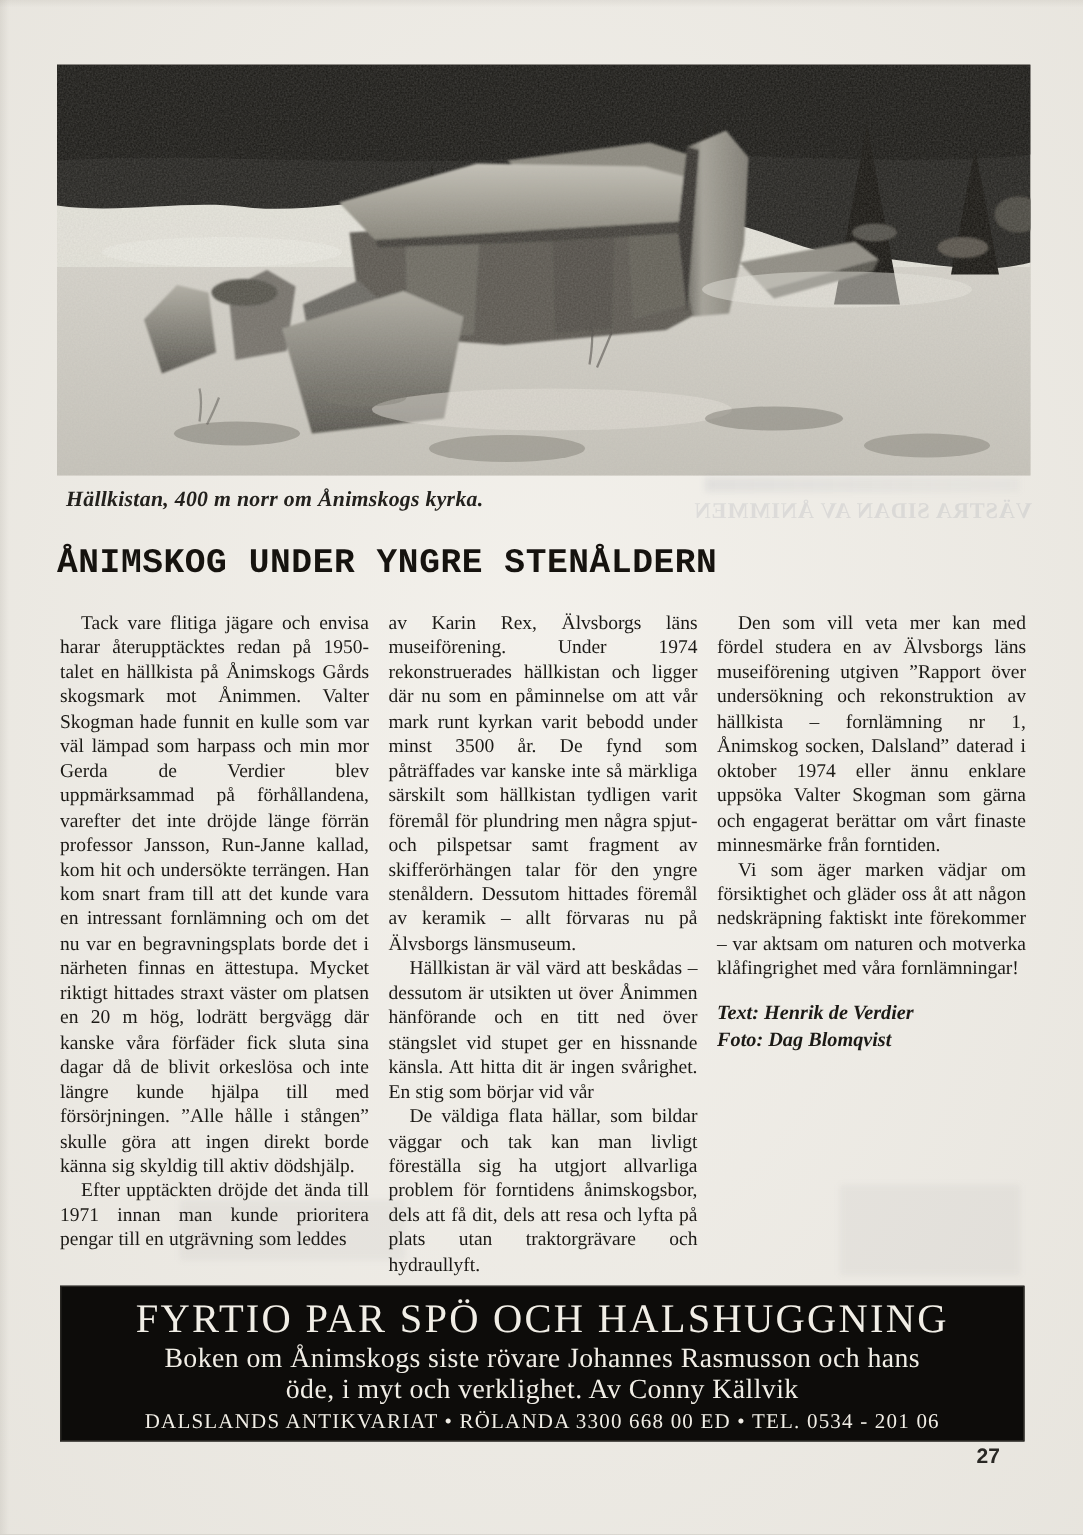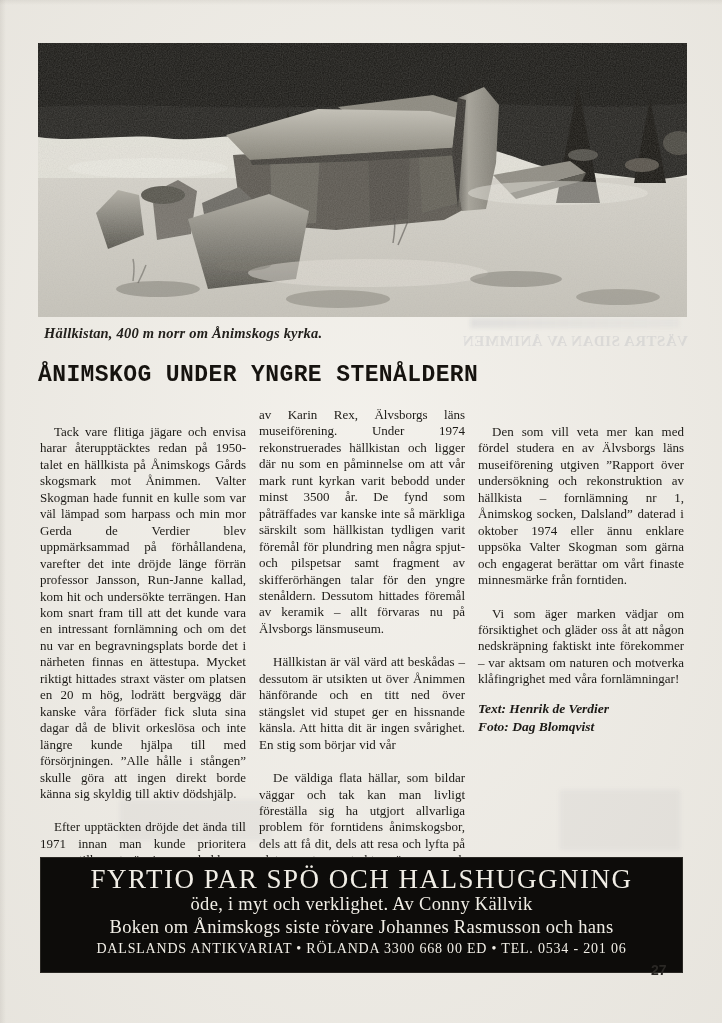--- a/index.html
+++ b/index.html
@@ -42,24 +42,24 @@
   .columns{
     position:absolute;left:40px;top:407px;width:645px;height:450px;
     display:flex;gap:13px;overflow:hidden;
   }
   .col{width:206px;flex:0 0 206px;}
   .para{
     margin:0;font-size:13px;line-height:16.45px;
     text-align:justify;hyphens:manual;color:#1c1a16;
     word-spacing:0.3px;
   }
-  .para.indent{text-indent:14px;margin-top:17px;}
+  .para.indent{text-indent:14px;}
   .byline{margin-top:12px;font-size:13.5px;font-weight:bold;font-style:italic;line-height:18px;color:#1c1a16;}
   .advert{
-    position:absolute;left:40px;top:857px;width:643px;height:116px;
+    position:absolute;left:40px;top:857px;width:643px;height:104px;
     background:#0d0c0a;color:#f1eee6;text-align:center;
     box-shadow:0 0 0 1px #2a2824 inset;
   }
   .ad-title{
     margin-top:7px;font-size:27px;letter-spacing:1.5px;line-height:30px;
     font-family:"Liberation Serif", serif;
   }
   .ad-line{font-size:18.5px;line-height:20.5px;letter-spacing:0.3px;}
   .ad-line.first{margin-top:2px;}
   .ad-contact{margin-top:4px;font-size:14px;letter-spacing:0.8px;}
@@ -186,20 +186,20 @@
       <p class="para indent">Vi som äger marken vädjar om försiktighet och gläder oss åt att någon nedskräpning faktiskt inte förekommer – var aktsam om naturen och motverka klåfingrighet med våra fornlämningar!</p>
       <div class="byline">
         <div>Text: Henrik de Verdier</div>
         <div>Foto: Dag Blomqvist</div>
       </div>
     </div>
   </div>
 
   <div class="advert">
     <div class="ad-title">FYRTIO PAR SPÖ OCH HALSHUGGNING</div>
+    <div class="ad-line first">Boken om Ånimskogs siste rövare Johannes Rasmusson och hans</div>
     <div class="ad-line">öde, i myt och verklighet. Av Conny Källvik</div>
-    <div class="ad-line first">Boken om Ånimskogs siste rövare Johannes Rasmusson och hans</div>
     <div class="ad-contact">DALSLANDS ANTIKVARIAT  •  RÖLANDA 3300 668 00 ED  •  TEL. 0534 - 201 06</div>
   </div>
 
   <div class="pagenum">27</div>
 
 </div>
 
 </body></html>

